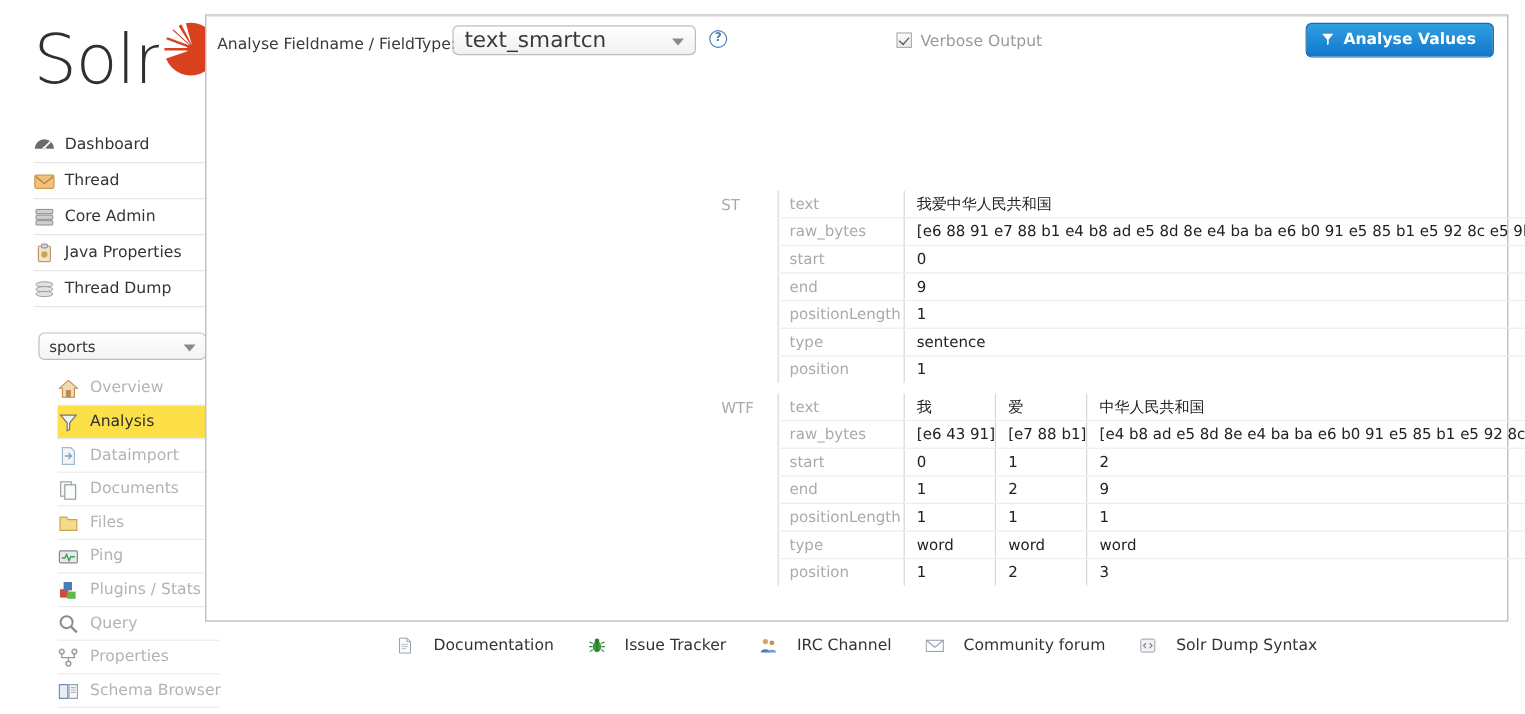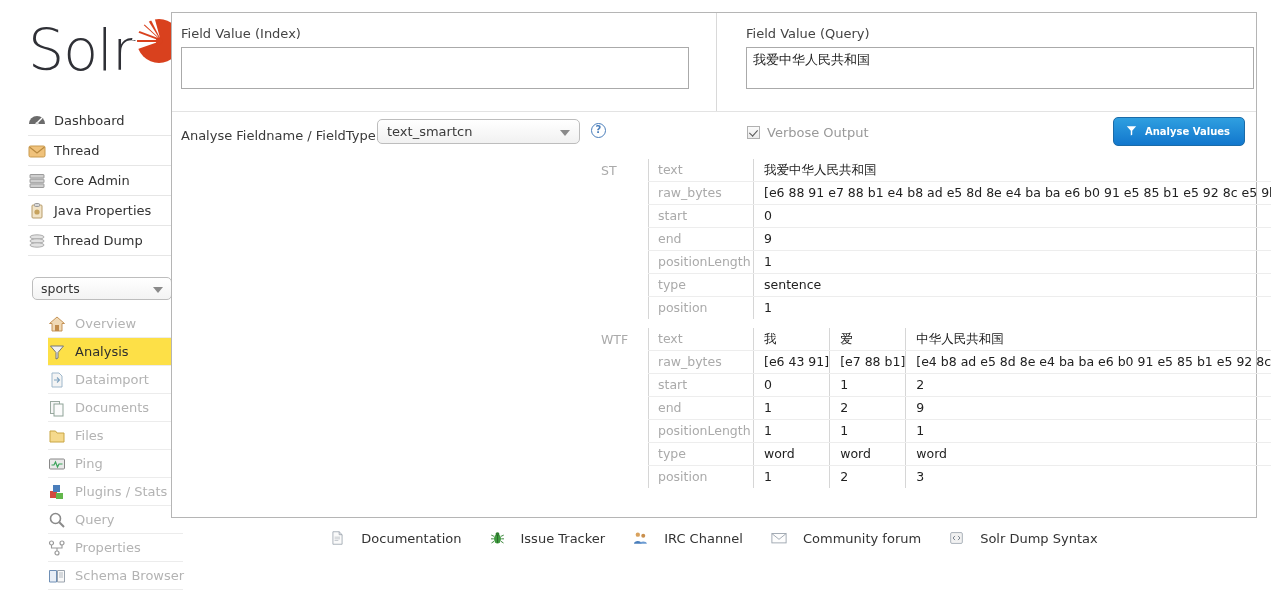--- a/index.html
+++ b/index.html
@@ -130,21 +130,21 @@
   .analyse-label {
     position: absolute; left: 9px; top: 16px;
     font-size: 13px; color: #3a3a3a;
   }
   .fieldtype-sel {
     position: absolute; left: 205px; top: 7px;
     width: 203px; height: 25px;
     border: 1px solid #bdbdbd;
     border-radius: 5px;
     background: linear-gradient(#ffffff, #f1f1f1);
-    font-size: 13px; line-height: 23px;
+    font-size: 18px; line-height: 23px;
     padding-left: 9px;
     color: #3a3a3a;
     cursor: pointer;
   }
   .fieldtype-sel .arrow {
     position: absolute; right: 9px; top: 10px;
     width: 0; height: 0;
     border-left: 5px solid transparent;
     border-right: 5px solid transparent;
     border-top: 6px solid #8a8a8a;
@@ -183,21 +183,21 @@
     transform: rotate(42deg);
   }
   .analyse-btn {
     position: absolute; right: 11px; top: 5px;
     height: 29px;
     padding: 0 14px 1px 11px;
     border: 1px solid #1b6ba8;
     border-radius: 5px;
     background: linear-gradient(#2f9fe0, #1277cd);
     color: #fff;
-    font-size: 10px;
+    font-size: 13px;
     font-weight: bold;
     line-height: 27px;
     cursor: pointer;
     white-space: nowrap;
   }
   .analyse-btn .fic { vertical-align: -2px; margin-right: 7px; }
 
   
   .results { position: absolute; left: 16px; top: 146px; width: 1086px; }
   .block { position: relative; margin-bottom: 9px; }
@@ -404,33 +404,20 @@
           <path d="M9.5 3.5 H16.5 V15 H9.5 Z" fill="#f8f8f8" stroke="#9aa3ad"></path>
           <path d="M11 6 H15 M11 8 H15 M11 10 H15" stroke="#aab2ba" stroke-width="0.9"></path>
         </svg>
         <span>Schema Browser</span>
       </div>
     </div>
   </div>
 
   <div id="main">
 
-    <div class="top-forms">
-      <div class="vdiv"></div>
-
-      <div class="form-col index">
-        <span class="form-label">Field Value (Index)</span>
-        <textarea class="ta" placeholder="" style=""></textarea>
-      </div>
-
-      <div class="form-col query">
-        <span class="form-label">Field Value (Query)</span>
-        <textarea class="ta" placeholder="" style="">我爱中华人民共和国</textarea>
-      </div>
-    </div>
 
     <div class="row2">
       <span class="analyse-label">Analyse Fieldname / FieldType:</span>
 
       <div class="fieldtype-sel">
         <span>text_smartcn</span>
         <span class="arrow"></span>
       </div>
 
       <div class="help-icon">?</div>

